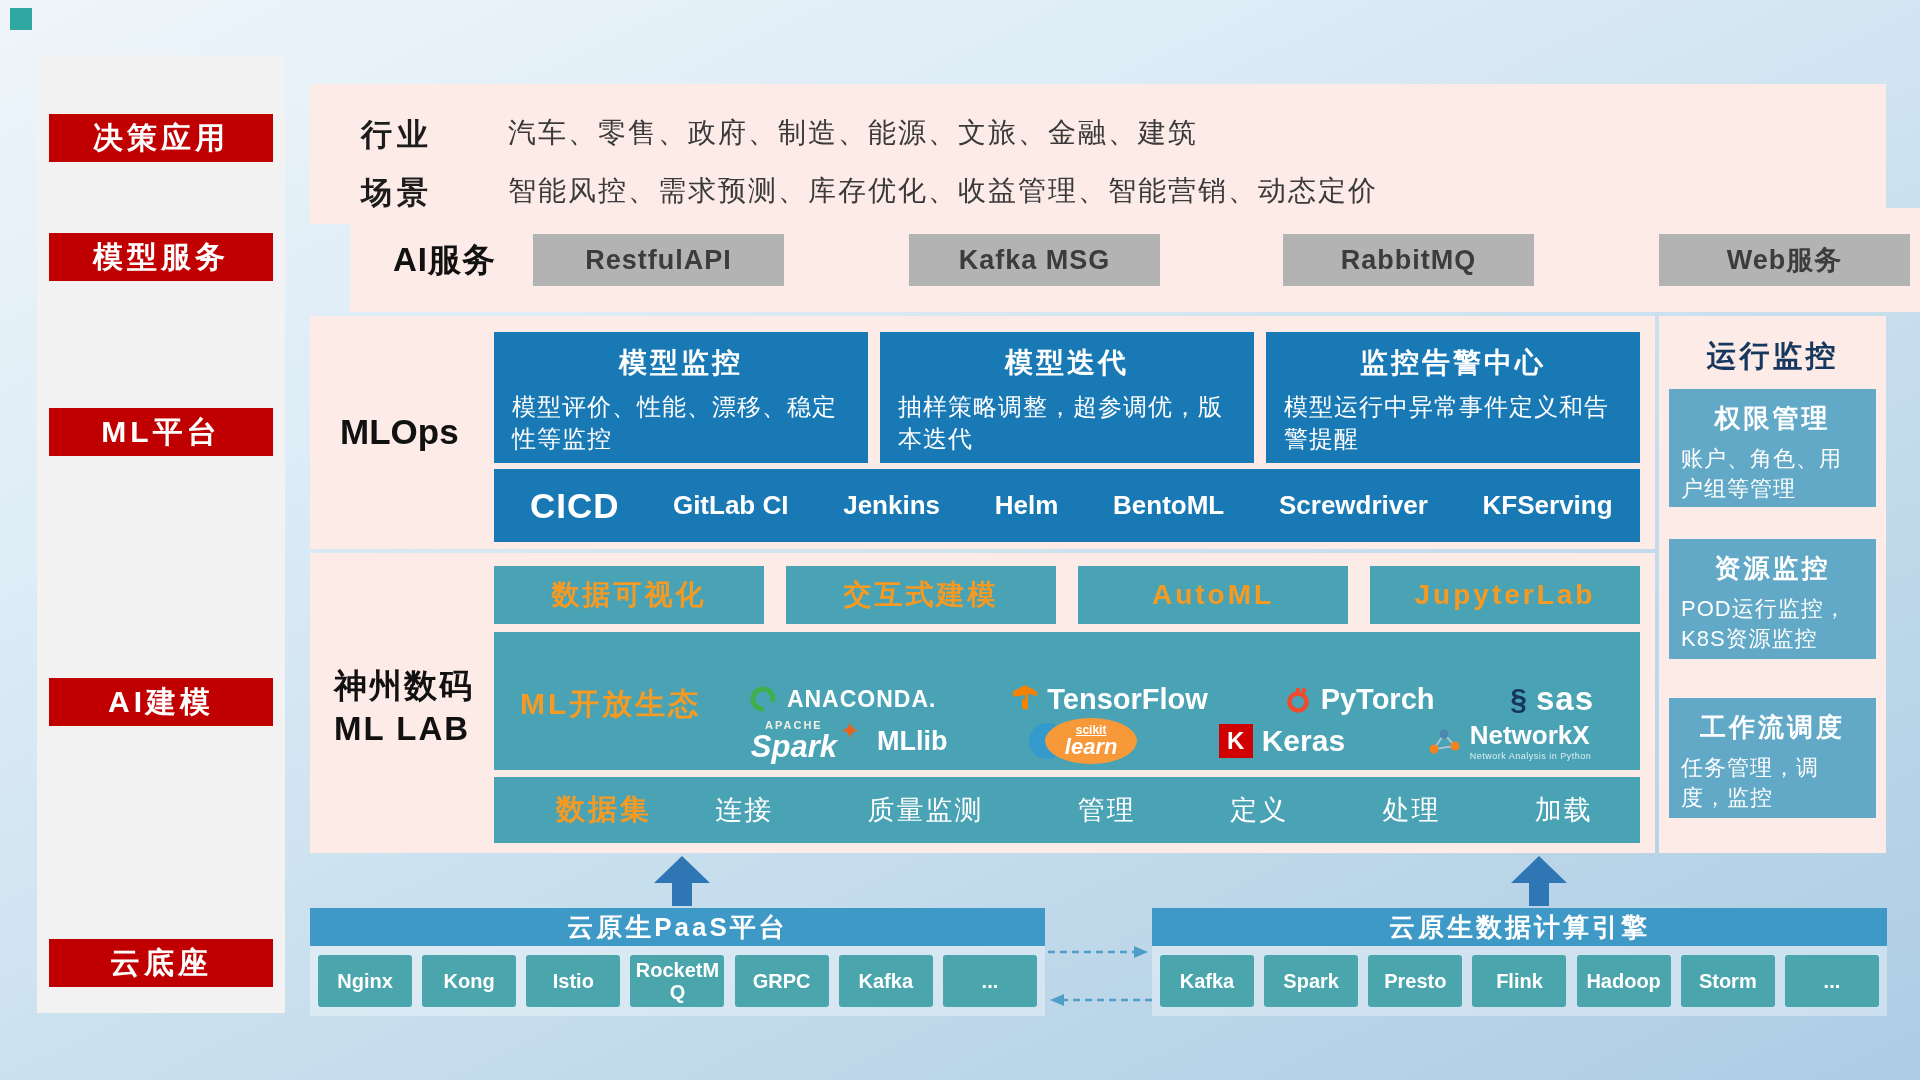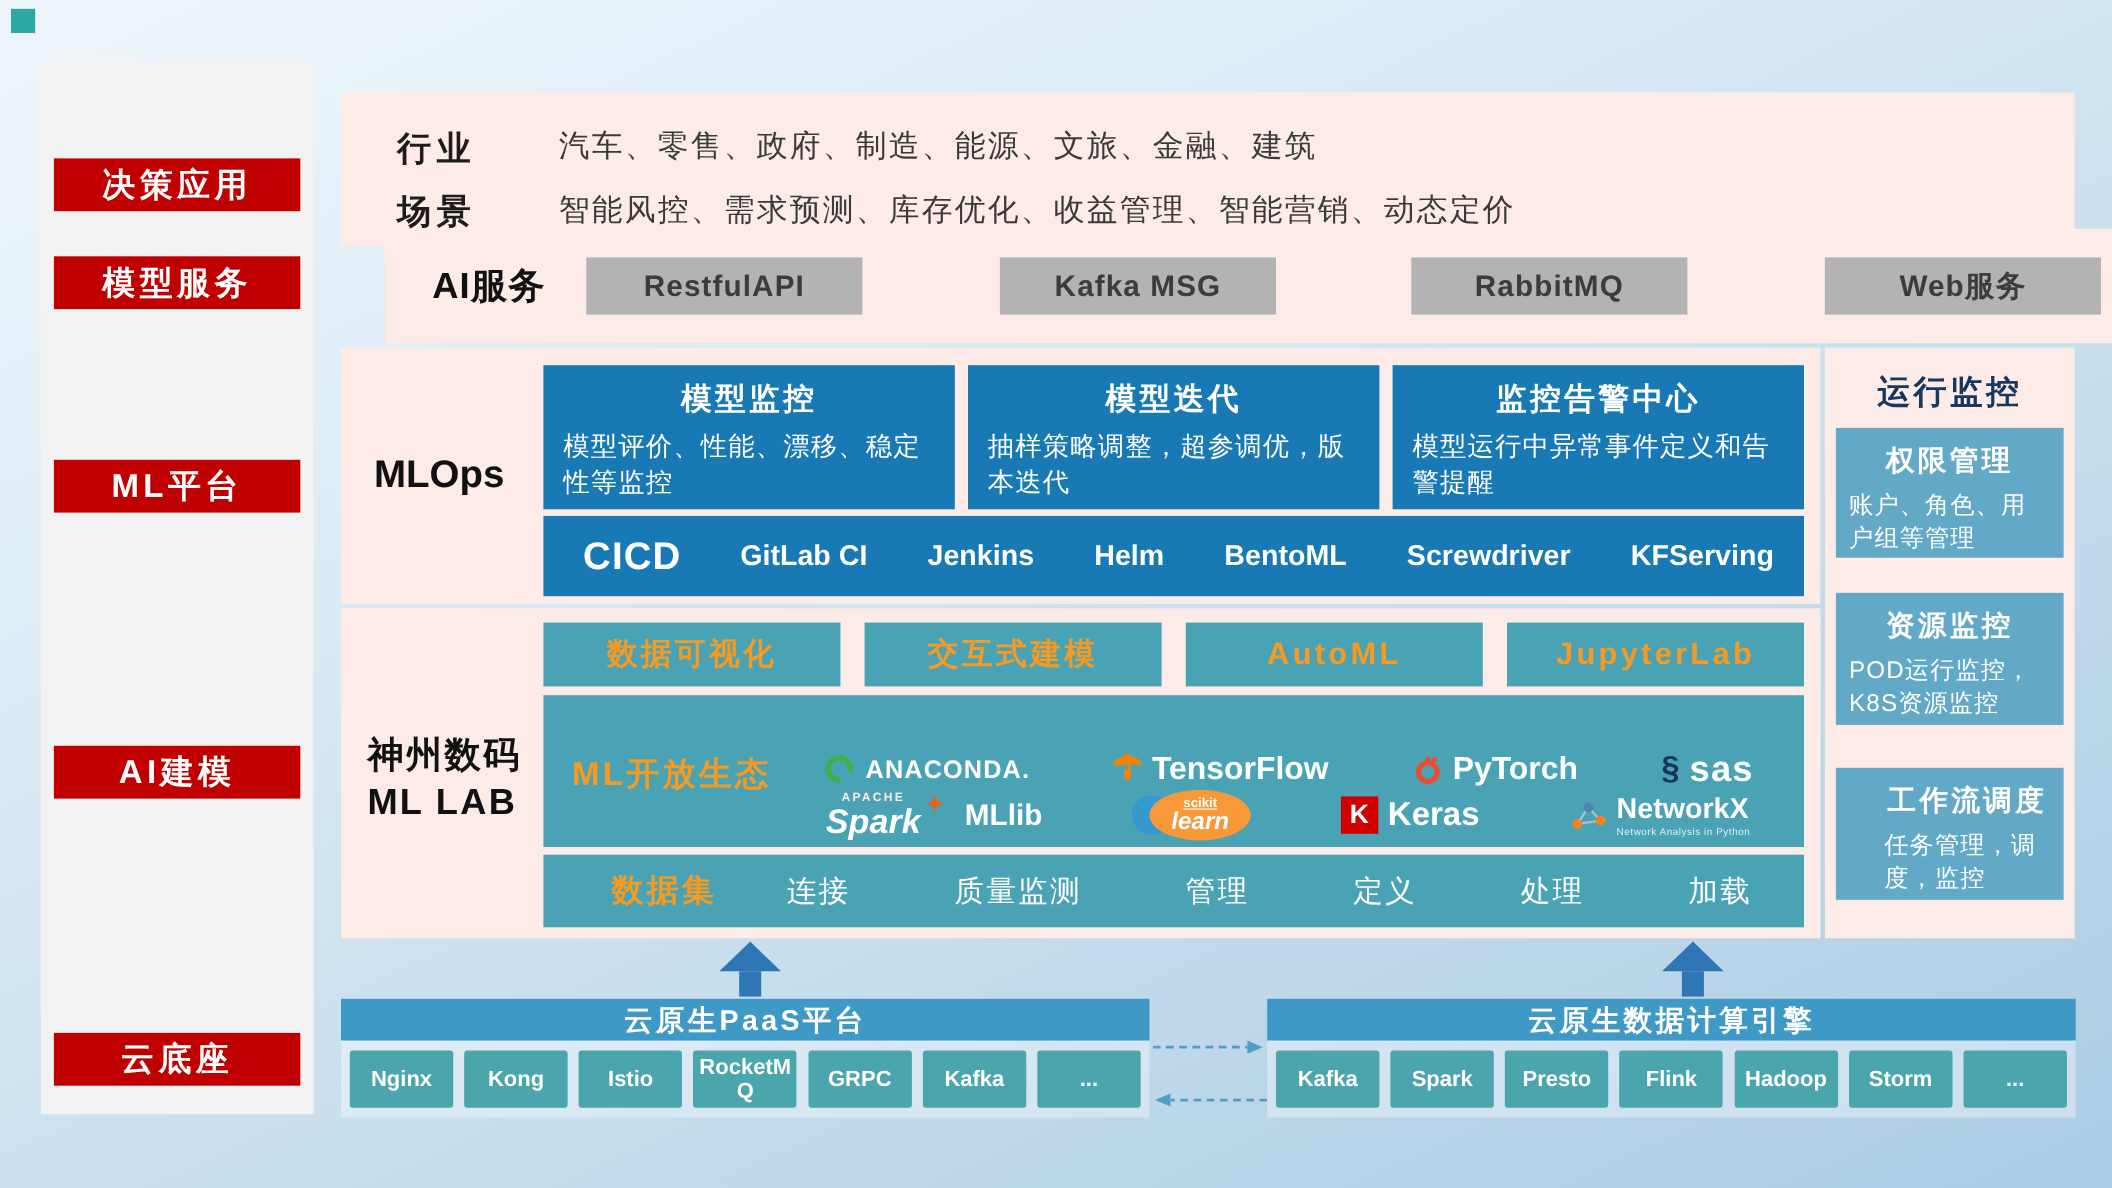--- a/index.html
+++ b/index.html
@@ -11,21 +11,21 @@
   }
   .corner-mark { position:absolute; left:10px; top:8px; width:22px; height:22px; background:#2ea8a0; }
 
   
   .sidebar { position:absolute; left:37px; top:55px; width:248px; height:958px; background:#f3f2f3; }
   .badge {
     position:absolute; left:12px; width:224px; height:48px; background:#c00000; color:#fff;
     font-size:30px; font-weight:bold; letter-spacing:4px;
     display:flex; align-items:center; justify-content:center;
   }
-  #badge-0 { top:59px;margin-top:30px; } #badge-1 { top:178px; } #badge-2 { top:353px;margin-top:10px; }
+  #badge-0 { top:59px; } #badge-1 { top:178px; } #badge-2 { top:353px; }
   #badge-3 { top:623px; } #badge-4 { top:884px; }
 
   
   .panel { position:absolute; background:#fcebe6; }
   #row-industry { left:310px; top:55px; width:1576px; height:140px;margin-top:29px; }
   .ind-label { position:absolute; left:51px; font-size:31px; font-weight:bold; color:#1c1c1c; letter-spacing:5px; }
   .ind-text  { position:absolute; left:198px; font-size:28px; color:#3a3a3a; letter-spacing:2px; }
   #ind-l1, #ind-t1 { top:30px; } #ind-l2, #ind-t2 { top:88px; }
 
   #row-aiservice { left:310px; top:208px; width:1576px; height:104px;margin-left:40px; }
@@ -88,21 +88,21 @@
   .keras-box { width:34px; height:34px; background:#d00000; color:#fff; display:flex; align-items:center; justify-content:center; font-size:24px; font-weight:bold; }
   .keras-text { font-size:30px; font-weight:bold; }
   .nx-stack { display:flex; flex-direction:column; line-height:1.15; }
   .nx-text { font-size:26px; font-weight:bold; }
   .nx-sub { font-size:9px; color:#e3edf2; letter-spacing:0.5px; }
 
   
   #col-monitor { left:1659px; top:316px; width:227px; height:537px; }
   .mon-title { position:absolute; top:20px; width:100%; text-align:center; font-size:30px; font-weight:bold; color:#16375e; letter-spacing:3px; }
   .mon-card { position:absolute; left:10px; width:207px; background:#61a9c6; color:#fff; }
-  #mcard-0 { top:73px; height:118px; } #mcard-1 { top:223px; height:120px; } #mcard-2 { top:382px; height:120px;padding-left:32px; }
+  #mcard-0 { top:73px; height:118px; } #mcard-1 { top:223px; height:120px; } #mcard-2 { top:382px; height:120px; }
   .mon-card h4 { text-align:center; font-size:26px; font-weight:bold; margin-top:12px; letter-spacing:3px; }
   .mon-card p { font-size:22px; padding:8px 12px 0; line-height:1.35; letter-spacing:1px; }
 
   
   .up-arrow { position:absolute; top:856px; width:56px; }
   #uparrow-0 { left:654px; } #uparrow-1 { left:1511px; }
   .up-head { width:0; height:0; border-left:28px solid transparent; border-right:28px solid transparent; border-bottom:27px solid #2f76b5; }
   .up-stem { width:20px; height:23px; background:#2f76b5; margin:0 auto; }
 
   .bar-header {

